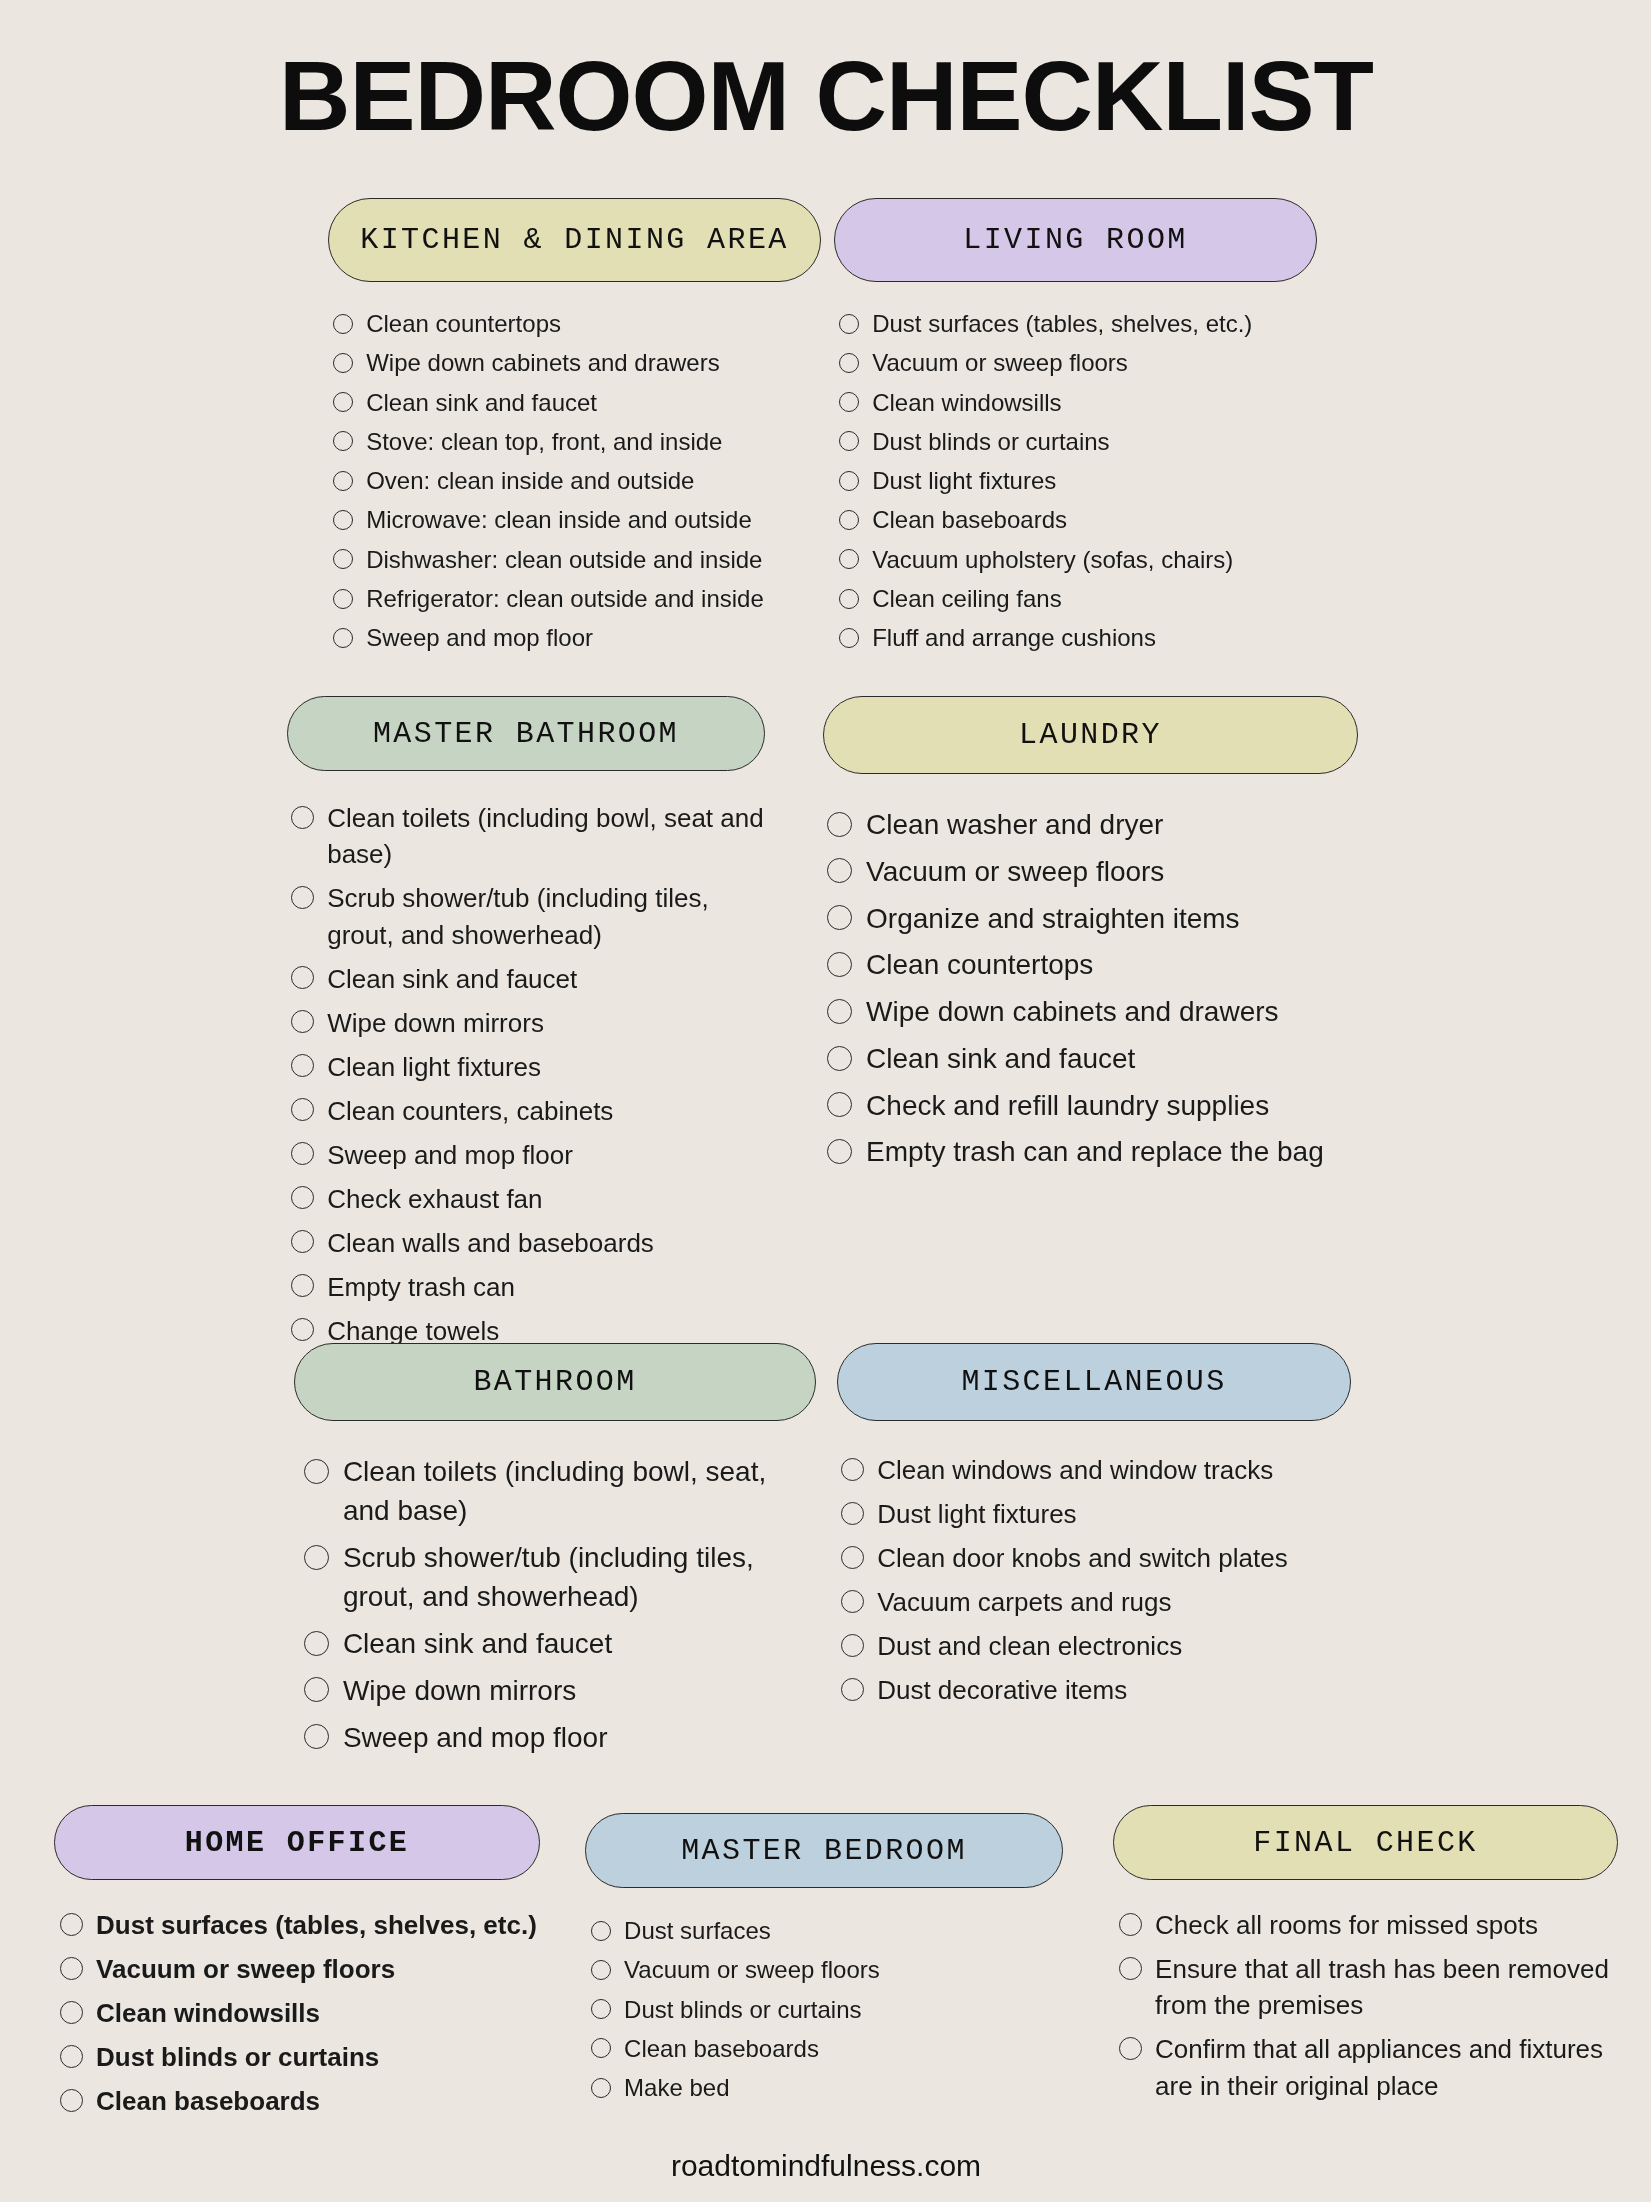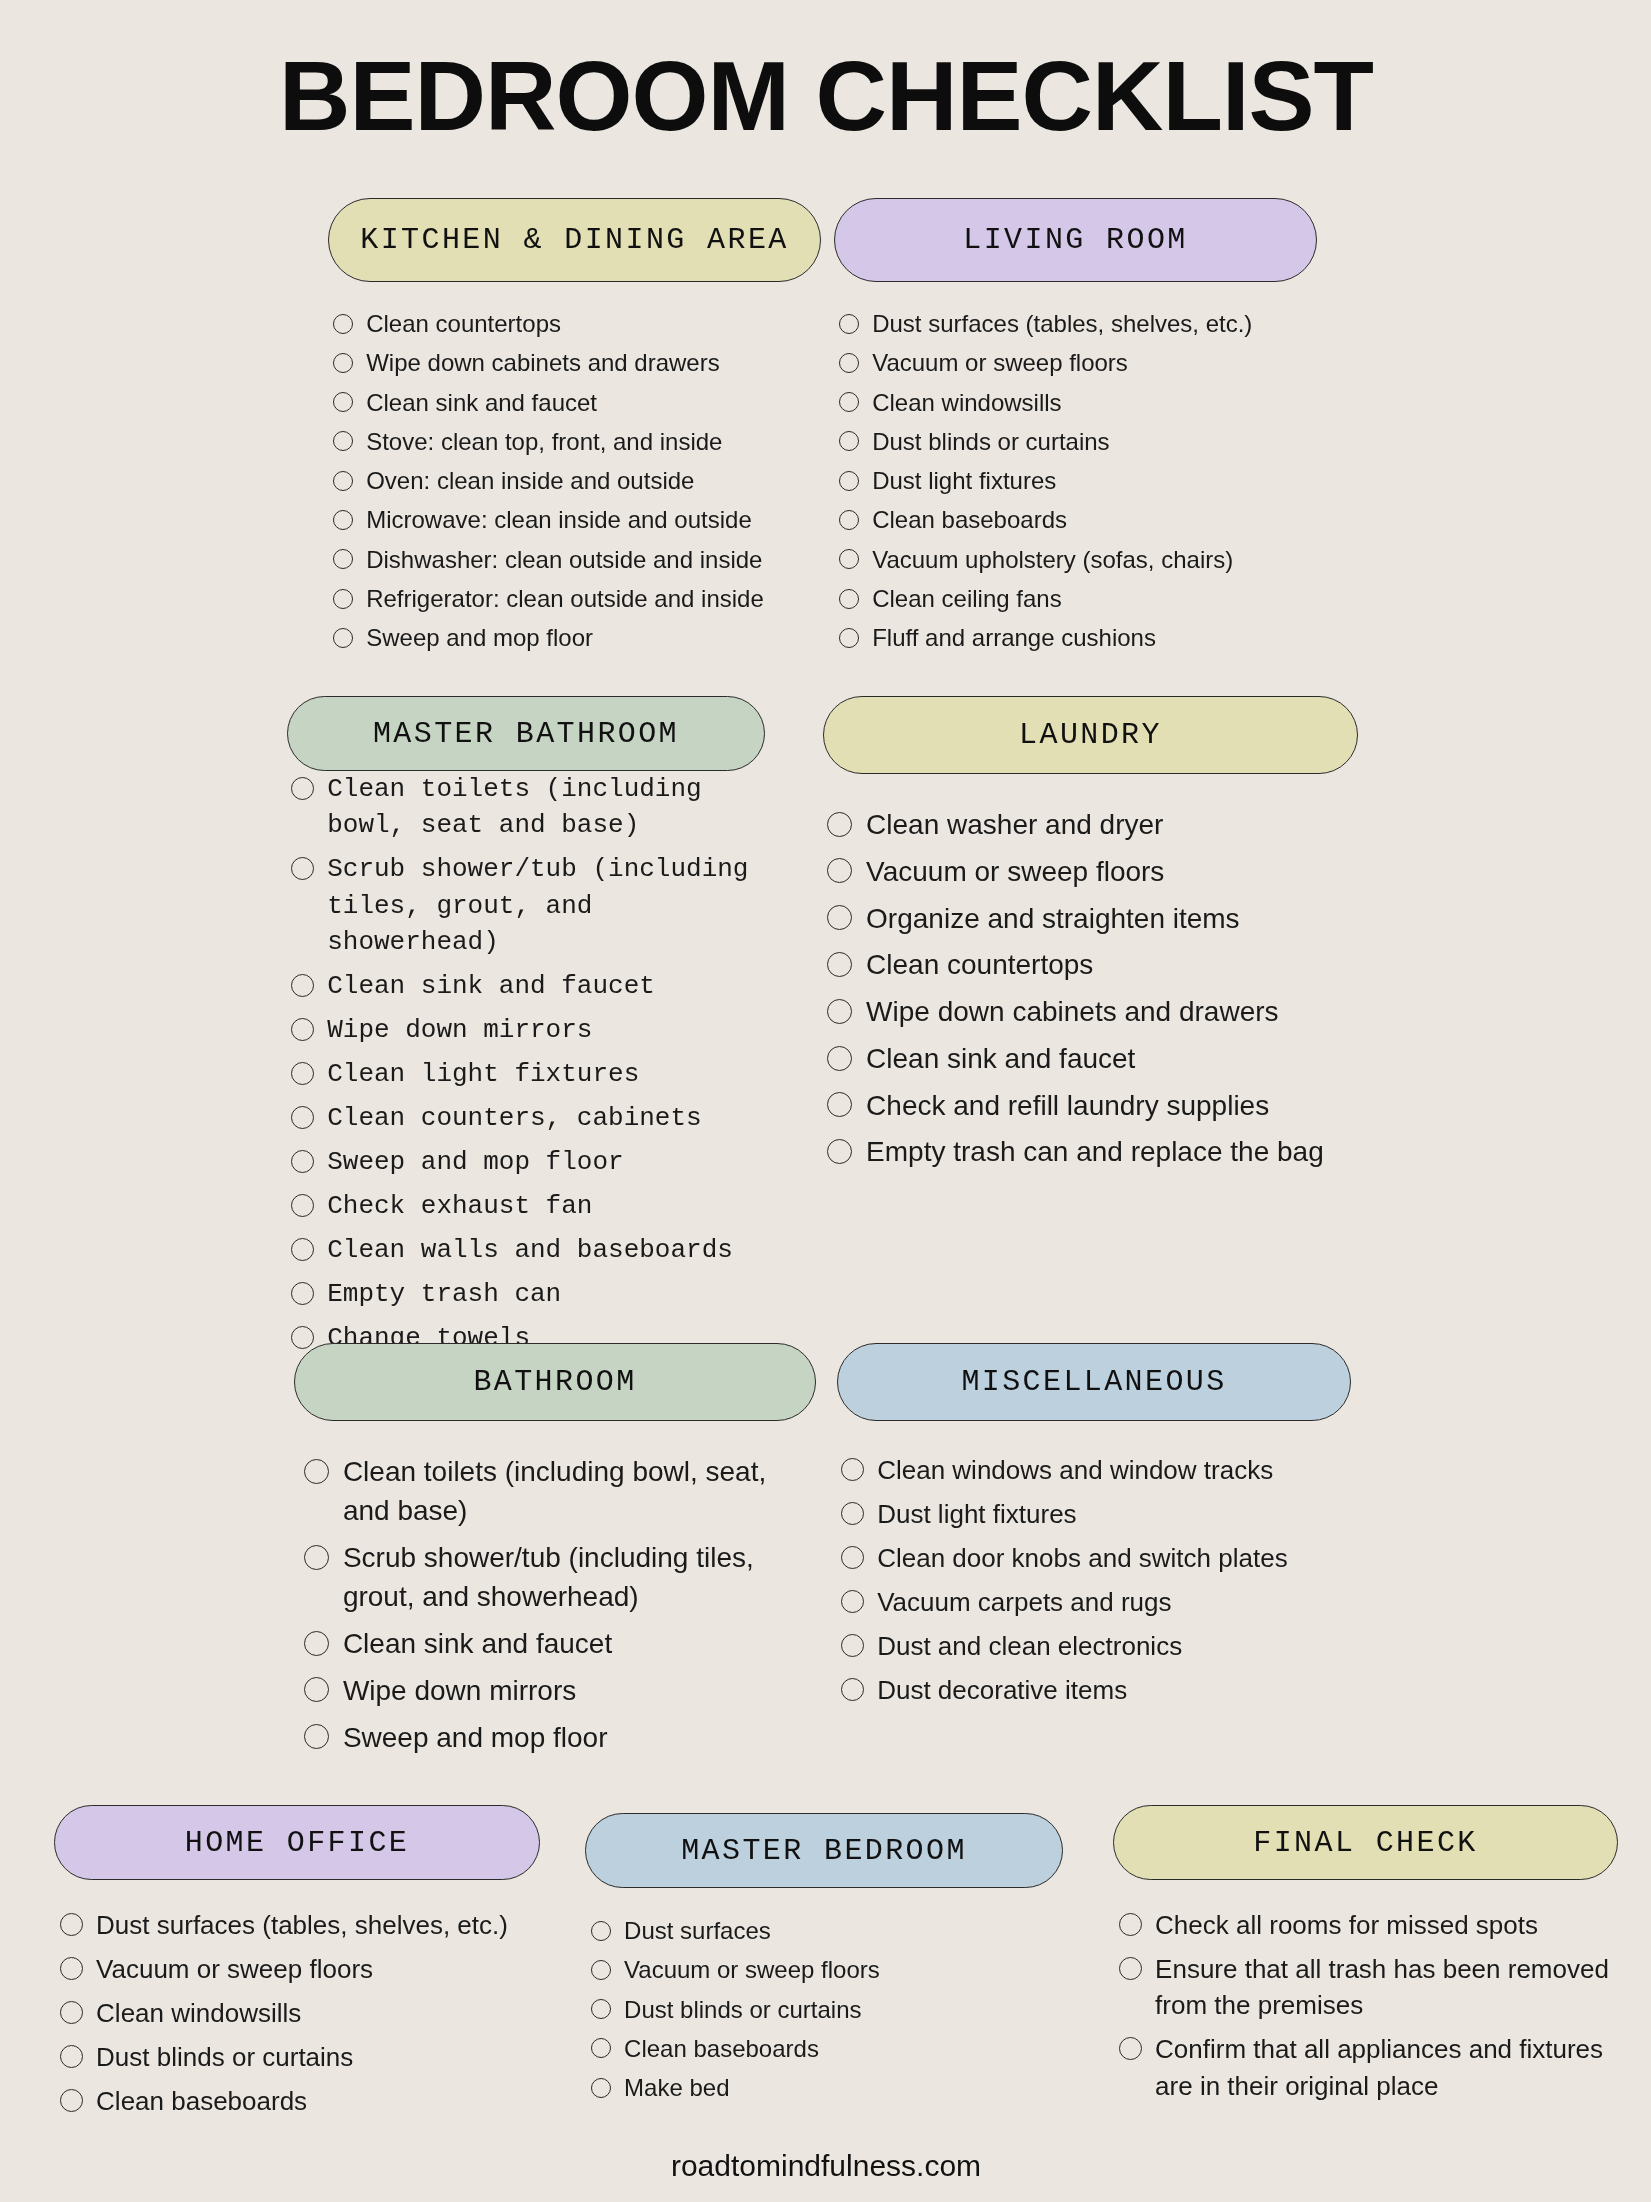--- a/index.html
+++ b/index.html
@@ -89,32 +89,32 @@
   #blk-kitchen   { left: 328px; top: 198px;  width: 493px; }
   #blk-living    { left: 834px; top: 198px;  width: 483px; }
   #blk-kitchen .pill, #blk-living .pill { height: 84px; }
   #blk-kitchen ul, #blk-living ul { margin-top: 26px; padding-left: 4.8px; }
 
   
   #blk-mbath     { left: 287px; top: 696px;  width: 478px; }
   #blk-laundry   { left: 823px; top: 696px;  width: 535px; }
   #blk-mbath .pill   { height: 75px; }
   #blk-laundry .pill { height: 78px; }
-  #blk-mbath ul   { padding-left: 3.8px; font-family: Liberation Mono, monospace; }
+  #blk-mbath ul   { margin-top: 29px; padding-left: 3.8px; }
   #blk-laundry ul { margin-top: 31px; padding-left: 3.8px; }
 
   
   #blk-bath      { left: 294px; top: 1343px; width: 522px; }
   #blk-misc      { left: 837px; top: 1343px; width: 514px; }
   #blk-bath .pill, #blk-misc .pill { height: 78px; }
   #blk-bath ul { margin-top: 31px; padding-left: 9.6px; }
   #blk-misc ul { margin-top: 31px; padding-left: 3.8px; }
 
   
-  #blk-office    { left: 54px;  top: 1805px; width: 486px; }
+  #blk-office    { left: 54px;  top: 1805px; width: 486px; font-weight: bold; }
   #blk-bedroom   { left: 585px; top: 1813px; width: 478px; }
   #blk-final     { left: 1113px;top: 1805px; width: 505px; }
   #blk-office .pill, #blk-bedroom .pill, #blk-final .pill { height: 75px; }
   #blk-office ul, #blk-bedroom ul, #blk-final ul { margin-top: 27px; padding-left: 5.7px; }
 
   
   .footer {
     position: absolute;
     left: 0; right: 0;
     top: 2149px;

